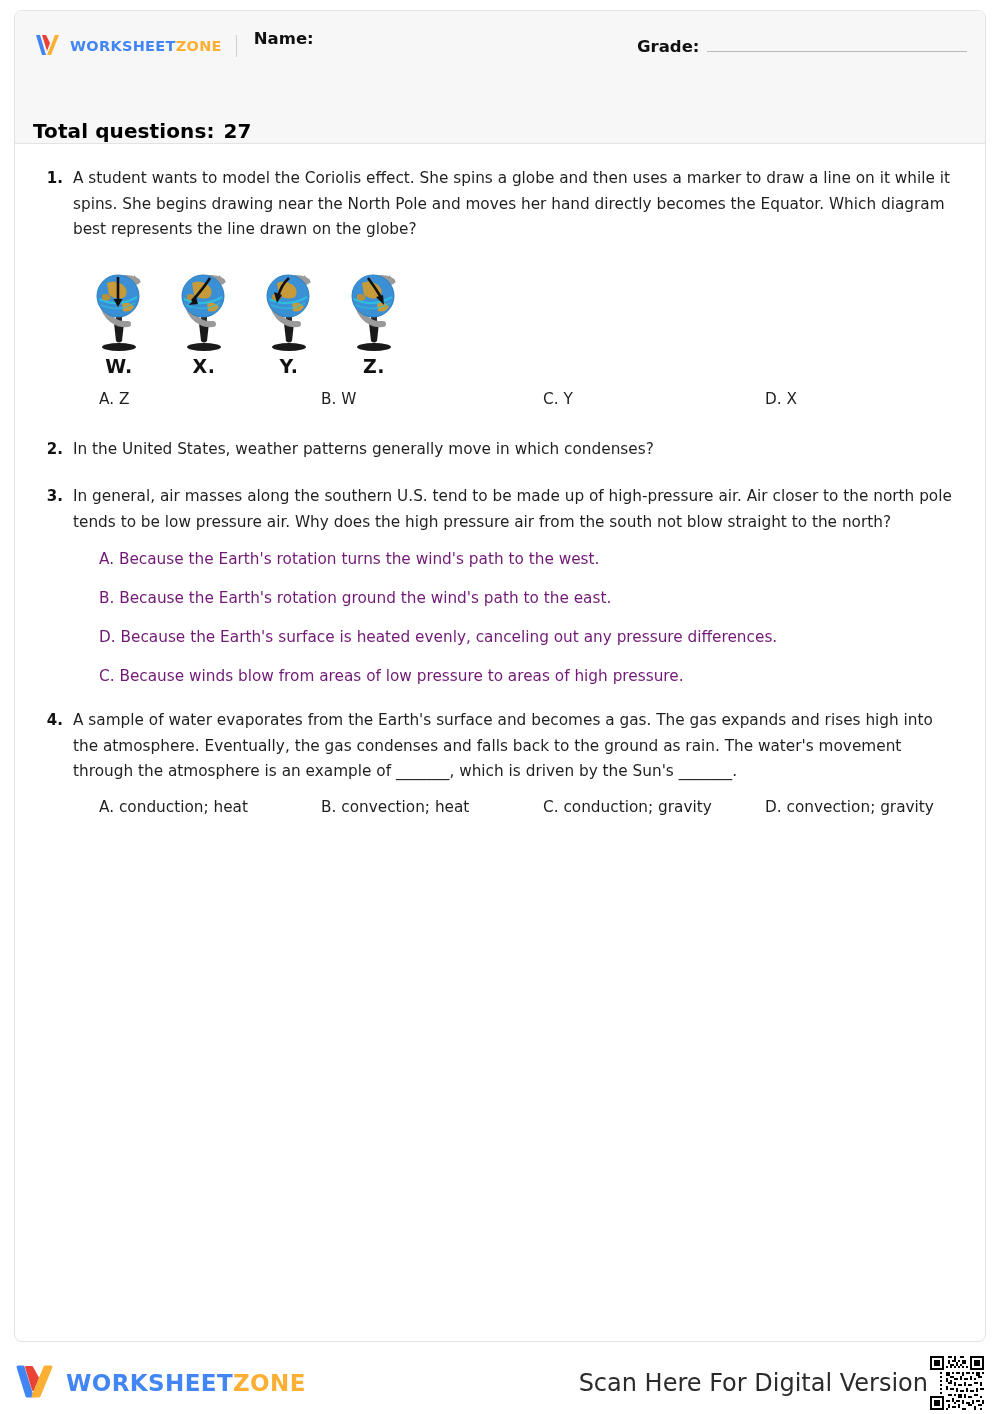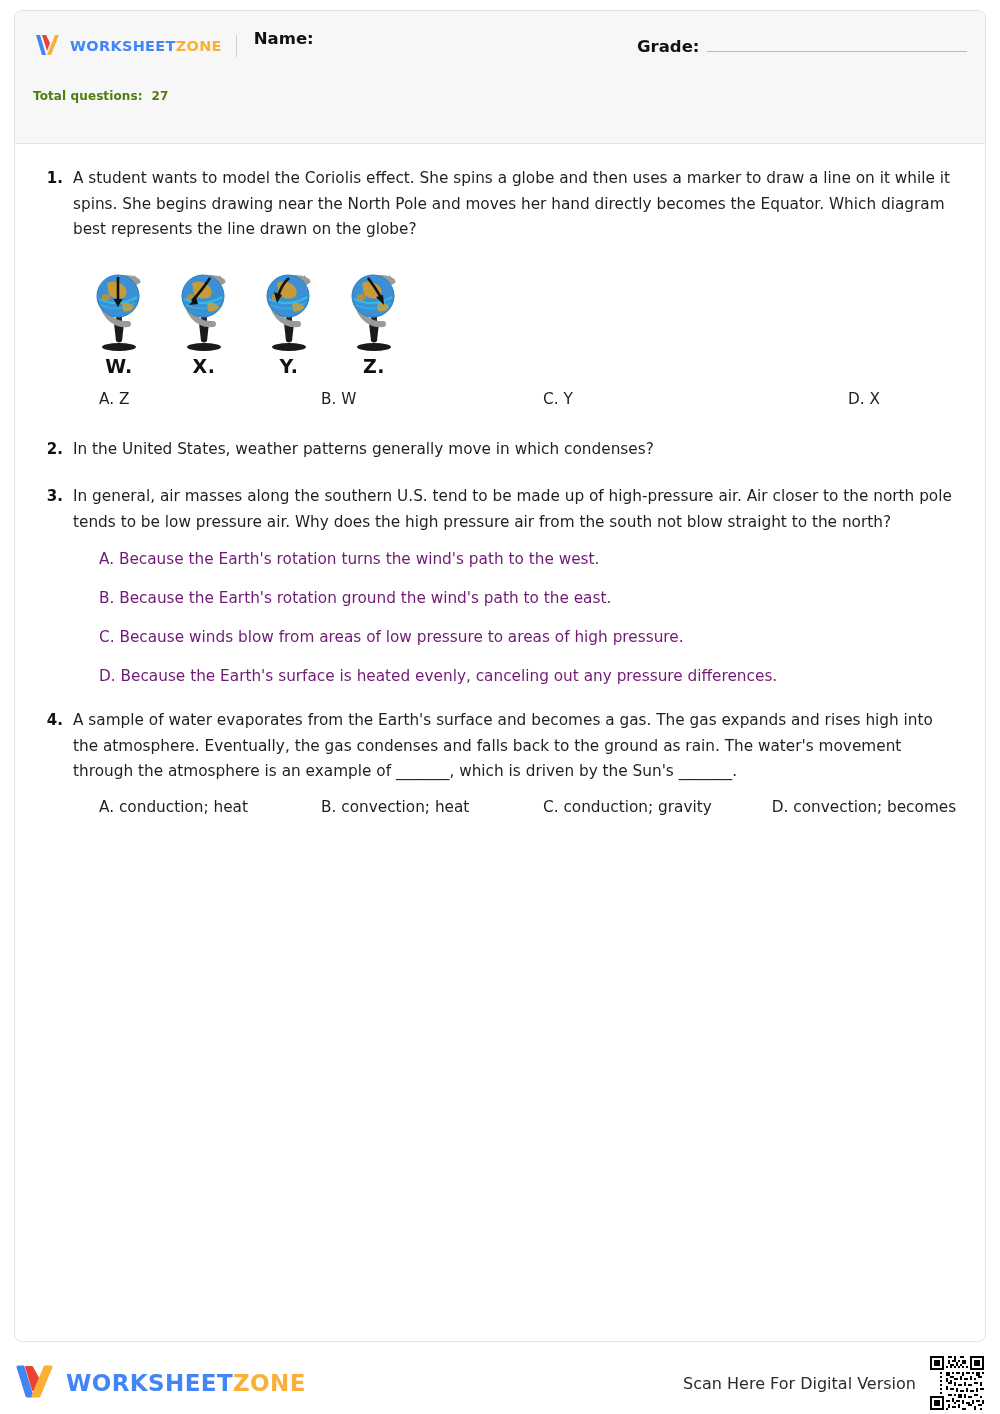--- a/index.html
+++ b/index.html
@@ -94,24 +94,24 @@
     flex: 1 1 auto;
     border-bottom: 1px solid #b9b9b9;
     height: 14px;
   }
   .field-name { max-width: 480px; flex-direction: column; }
   .field-grade { max-width: 330px; margin-left: 22px; }
 
   .total-questions {
     position: absolute;
     left: 18px;
-    top: 78px;
-    font-size: 12px;
+    top: 108px;
+    font-size: 20px;
     font-weight: bold;
-    color: #4d7c0f;
+    color: #000000;
     letter-spacing: 0.1px;
   }
   .total-questions .tq-count { margin-left: 9px; }
 
   
   .body-area {
     padding: 22px 22px 0 22px;
   }
 
   .question {
@@ -144,21 +144,21 @@
     margin: 10px 0 0 62px;
   }
   .options-row .opt {
     font-size: 15.3px;
     line-height: 24px;
     color: #1f1f1f;
   }
   .opt-col-1 { width: 222px; flex: 0 0 222px; }
   .opt-col-2 { width: 222px; flex: 0 0 222px; }
   .opt-col-3 { width: 222px; flex: 0 0 222px; }
-  .opt-col-4 { flex: 1 1 auto; text-align: center; }
+  .opt-col-4 { flex: 1 1 auto; }
 
   
   .options-stack {
     margin: 12px 0 0 62px;
   }
   .options-stack .opt {
     font-size: 15.3px;
     line-height: 24px;
     color: #701a75;
     margin-bottom: 15px;
@@ -203,23 +203,22 @@
     align-items: center;
     gap: 10px;
     flex: 0 0 auto;
   }
   .footer-logo .logo-mark { width: 42px; height: 38px; }
   .footer-logo .logo-text { font-size: 23px; letter-spacing: 0.4px; }
 
   .footer-spacer { flex: 1 1 auto; }
 
   .scan-text {
-    font-size: 16px;
+    font-size: 24px;
     color: #2b2b2b;
-    margin-right: 12px;
     white-space: nowrap;
   }
   .qr {
     width: 58px;
     height: 58px;
     flex: 0 0 auto;
   }
 </style>
 </head>
 <body>
@@ -366,35 +365,35 @@
     </div>
 
     <div class="q-block" style="margin-top:22px;">
       <div class="question">
         <div class="q-num">3.</div>
         <div class="q-text">In general, air masses along the southern U.S. tend to be made up of high-pressure air. Air closer to the north pole tends to be low pressure air. Why does the high pressure air from the south not blow straight to the north?</div>
       </div>
       <div class="options-stack">
         <div class="opt">A. Because the Earth's rotation turns the wind's path to the west.</div>
         <div class="opt">B. Because the Earth's rotation ground the wind's path to the east.</div>
+        <div class="opt">D. Because the Earth's surface is heated evenly, canceling out any pressure differences.</div>
         <div class="opt">C. Because winds blow from areas of low pressure to areas of high pressure.</div>
-        <div class="opt">D. Because the Earth's surface is heated evenly, canceling out any pressure differences.</div>
       </div>
     </div>
 
     <div class="q-block" style="margin-top:12px;">
       <div class="question">
         <div class="q-num">4.</div>
         <div class="q-text">A sample of water evaporates from the Earth's surface and becomes a gas. The gas expands and rises high into the atmosphere. Eventually, the gas condenses and falls back to the ground as rain. The water's movement through the atmosphere is an example of _______, which is driven by the Sun's _______.</div>
       </div>
       <div class="options-row">
         <div class="opt opt-col-1">A. conduction; heat</div>
         <div class="opt opt-col-2">B. convection; heat</div>
         <div class="opt opt-col-3">C. conduction; gravity</div>
-        <div class="opt opt-col-4">D. convection; becomes</div>
+        <div class="opt opt-col-4">D. convection; gravity</div>
       </div>
     </div>
 
   </div>
 </div>
 
 <div class="footer">
   <div class="footer-logo">
     <span class="logo-mark">
       <svg viewBox="0 0 42 38" width="42" height="38">

